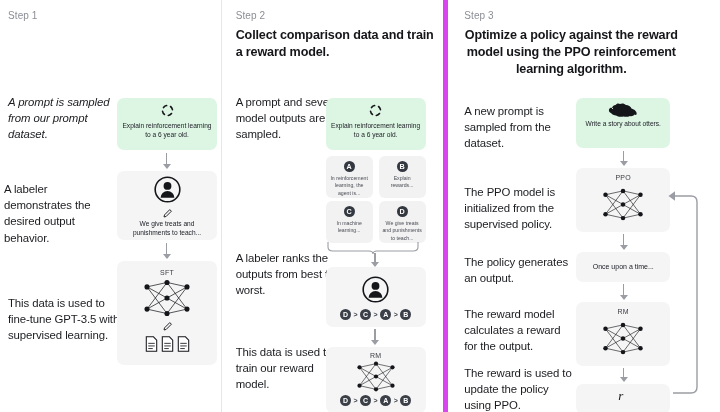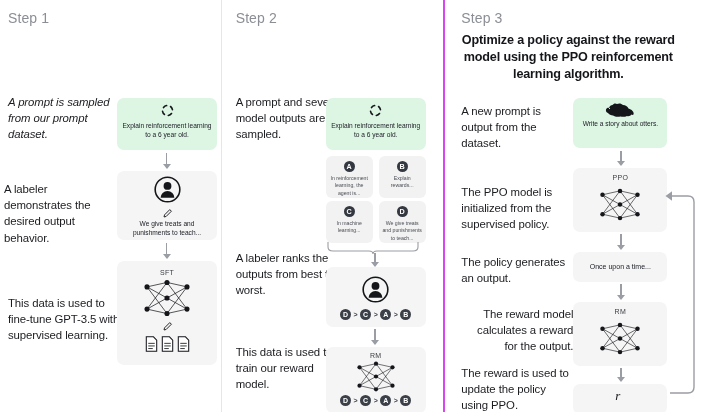--- a/index.html
+++ b/index.html
@@ -8,29 +8,29 @@
     background: #ffffff;
     font-family: "Liberation Sans", sans-serif;
     color: #15161a;
     overflow: hidden;
   }
   .board { position: relative; width: 720px; height: 412px; display: flex; }
 
   .column { position: relative; height: 412px; padding: 10px 0 0 0; }
   .col1 { width: 233px; }
   .col2 { width: 235px; border-left: 1px solid #e6e6e6; }
-  .col3 { width: 292px; border-left: 2px solid #d946ef; }
+  .col3 { width: 292px; border-left: 5px solid #d946ef; }
 
   .col-inner { position: relative; height: 100%; }
   .col1 .col-inner { padding-left: 8px; }
   .col2 .col-inner { padding-left: 14px; }
   .col3 .col-inner { padding-left: 16px; }
 
   .step-label {
-    font-size: 14px; color: #8b8e95; letter-spacing: .1px;
+    font-size: 10px; color: #8b8e95; letter-spacing: .1px;
     margin-bottom: 6px;
   }
   .step-title {
     font-size: 12.6px; font-weight: bold; line-height: 1.36;
     color: #15161a; letter-spacing: -.15px;
   }
   .col1 .step-title { max-width: 200px; }
   .col2 .step-title { max-width: 200px; }
   .col3 .step-title { max-width: 214px; text-align: center; }
 
@@ -237,20 +237,21 @@
               </g>
             </svg>
         </div>
       </div>
     </div>
   </div>
 
   <div class="column col2">
     <div class="col-inner">
       <div class="step-label">Step 2</div>
+      <div class="step-title">Collect comparison data and train a reward model.</div>
 
       <div class="desc" style="top:84px; left:14px; width:108px;">A prompt and several model outputs are sampled.</div>
       <div class="desc" style="top:240px; left:14px; width:110px;">A labeler ranks the outputs from best to worst.</div>
       <div class="desc" style="top:334px; left:14px; width:100px;">This data is used to train our reward model.</div>
 
       <div class="box green" style="top:88px; left:104px; width:100px; height:52px;">
         <div class="icon-wrap" style="height:24px;">
           <svg width="15" height="15" viewBox="0 0 24 24">
             <g fill="none" stroke="#15161a" stroke-width="2.6" stroke-linecap="round">
               <path d="M5.6 7.3 A8.2 8.2 0 0 1 10.6 4.1"></path>
@@ -355,24 +356,24 @@
         </div>
       </div>
     </div>
   </div>
 
   <div class="column col3">
     <div class="col-inner">
       <div class="step-label">Step 3</div>
       <div class="step-title">Optimize a policy against the reward model using the PPO reinforcement learning algorithm.</div>
 
-      <div class="desc" style="top:93px; left:16px; width:104px;">A new prompt is output from the dataset.</div>
+      <div class="desc" style="top:93px; left:16px; width:104px;">A new prompt is sampled from the dataset.</div>
       <div class="desc" style="top:174px; left:16px; width:112px;">The PPO model is initialized from the supervised policy.</div>
       <div class="desc" style="top:244px; left:16px; width:112px;">The policy generates an output.</div>
-      <div class="desc" style="top:296px; left:16px; width:112px;text-align:right;">The reward model calculates a reward for the output.</div>
+      <div class="desc" style="top:296px; left:16px; width:112px;">The reward model calculates a reward for the output.</div>
       <div class="desc" style="top:355px; left:16px; width:112px;">The reward is used to update the policy using PPO.</div>
 
       <div class="box green" style="top:88px; left:128px; width:94px; height:50px;">
         <div class="icon-wrap" style="height:22px;">
           <svg width="32" height="17" viewBox="0 0 64 34">
             <path d="M8 24 c-3 -1 -5 -4 -4 -7 c1 -3 4 -4 6 -3 c1 -4 4 -6 7 -6 c2 -3 6 -4 9 -2 c4 -2 9 -1 12 2 c5 0 9 3 11 7 c3 1 6 2 8 5 c2 2 3 5 2 7 c-1 1 -3 1 -4 0 c-2 3 -6 4 -9 3 c-4 2 -9 2 -13 1 c-5 1 -11 1 -15 -2 c-4 0 -8 -2 -10 -5 z" fill="#15161a"></path>
             <circle cx="11" cy="15" r="1.1" fill="#ffffff"></circle>
           </svg>
         </div>
         <div class="box-caption">Write a story about otters.</div>

